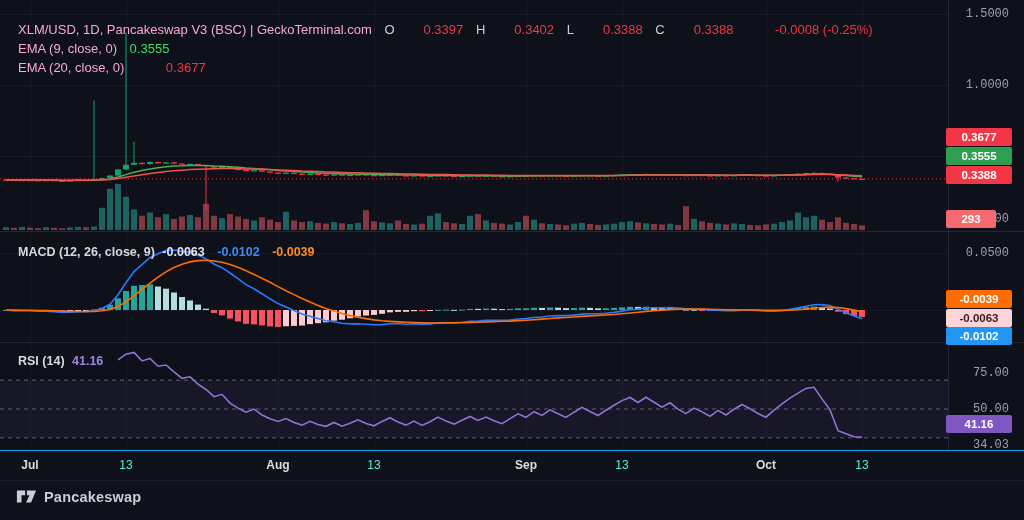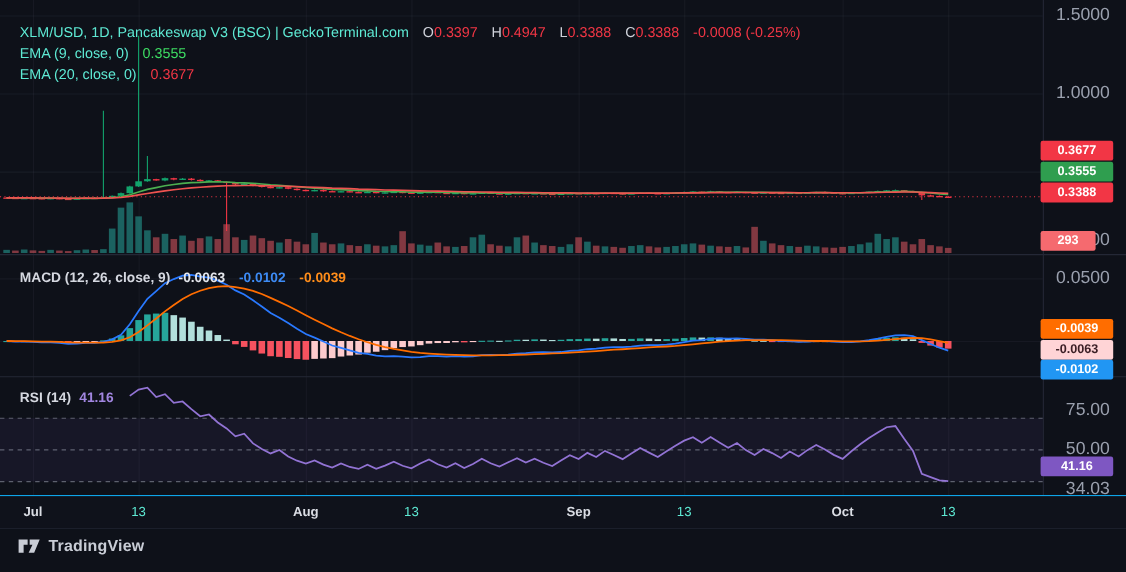--- a/index.html
+++ b/index.html
@@ -2,35 +2,35 @@
 <html><head>
 <meta charset="utf-8">
 <style>
   html,body{margin:0;padding:0;background:#0b0d14;}
   #app{position:relative;width:1024px;height:520px;background:#0e1119;overflow:hidden;
        font-family:"Liberation Sans",sans-serif;-webkit-font-smoothing:antialiased;}
   #chart{position:absolute;left:0;top:0;display:block;}
   
   .legend{position:absolute;left:18px;top:20px;z-index:5;}
   .lrow{height:19px;line-height:19px;font-size:13px;color:#d5d8e0;white-space:nowrap;}
-  .lrow .lab{color:#5eead4;}
+  .lrow .lab{color:#f9a8d4;}
   .lrow .pair{margin-left:9px;}
   .pair .k{color:#cfd2da;}
-  .red{color:#f23645;}
+  .red{color:#f23645;padding-left:29px;}
   .grn{color:#3ddc63;}
   .blu{color:#3d8bf5;}
   .org{color:#ff8d1a;}
   .pur{color:#a186e0;}
   .wht{color:#e4e6ec;}
   .ilegend{position:absolute;left:18px;z-index:5;font-size:12.5px;color:#d5d8e0;white-space:nowrap;font-weight:bold;}
   .ilegend span{margin-right:9px;}
   .ilegend span:first-child{margin-right:4px;}
   
   #right-axis{position:absolute;left:948px;top:0;width:76px;height:478px;z-index:4;}
-  .tick{position:absolute;right:15px;height:16px;line-height:16px;font-size:16px;color:#9aa0ae;text-align:right;}
+  .tick{position:absolute;right:15px;height:16px;line-height:16px;font-size:12px;color:#9aa0ae;text-align:right;font-family:Liberation Mono, monospace;}
   .badge{position:absolute;left:-2px;width:66px;height:18px;line-height:18px;border-radius:2px;
          font-size:11.5px;font-weight:700;color:#fff;text-align:center;z-index:3;}
   
   #time-axis{position:absolute;left:0;top:450px;width:1024px;height:29px;
              border-top:1px solid #0ea5e9;border-bottom:1px solid #1b1f2b;background:#0f121b;z-index:4;}
   .tlabel{position:absolute;top:7px;width:40px;margin-left:-20px;text-align:center;
           font-size:12px;color:#5eead4;font-weight:400;}
   .tlabel.major{color:#dadde4;font-weight:700;}
   
   #footer{position:absolute;left:16px;top:487px;display:flex;align-items:center;gap:7px;z-index:5;}
@@ -499,21 +499,21 @@
       <polyline points="118,359.9 126,354.2 134,352.4 142,360.9 150,358.4 158,366.2 166,365.0 174,371.9 182,378.4 190,376.8 198,384.1 206,389.5 214,396.7 222,394.3 230,403.1 238,408.1 246,412.2 254,409.1 262,415.0 270,418.8 278,421.5 286,418.5 294,422.4 302,425.1 310,421.3 318,424.5 326,426.3 334,422.5 342,426.2 350,423.3 358,419.8 366,423.4 374,425.8 382,421.4 390,417.7 398,422.1 406,425.1 414,421.1 422,425.4 430,421.8 438,417.1 446,421.1 454,424.1 462,420.3 470,416.5 478,420.4 486,417.1 494,420.7 502,423.7 510,418.6 518,413.8 526,417.3 534,411.7 542,415.4 550,409.9 558,413.7 566,417.4 574,412.2 582,407.3 590,411.5 598,415.5 606,410.2 614,405.2 622,400.6 630,397.5 638,402.5 646,397.3 654,402.3 662,407.1 670,402.8 678,409.2 686,413.6 694,408.1 702,411.9 710,416.3 718,410.4 726,415.0 734,409.2 742,404.5 750,408.7 758,413.5 766,417.2 774,410.2 782,403.9 790,398.2 798,393.1 806,388.4 814,387.3 822,398.9 830,409.9 838,430.7 846,433.7 854,436.7 862,437.3" fill="none" stroke="#9273d4" stroke-width="1.6"></polyline>
       <line x1="0" y1="231.5" x2="1024" y2="231.5" stroke="#242836" stroke-width="1"></line>
       <line x1="0" y1="342.5" x2="1024" y2="342.5" stroke="#242836" stroke-width="1"></line>
       <line x1="948.5" y1="0" x2="948.5" y2="450" stroke="#242836" stroke-width="1"></line>
     </svg>
 
   <div class="legend">
     <div class="lrow">
       <span class="lab">XLM/USD, 1D, Pancakeswap V3 (BSC) | GeckoTerminal.com</span>
       <span class="pair"><span class="k">O</span><span class="red">0.3397</span></span>
-      <span class="pair"><span class="k">H</span><span class="red">0.4947</span></span>
+      <span class="pair"><span class="k">H</span><span class="red">0.3402</span></span>
       <span class="pair"><span class="k">L</span><span class="red">0.3388</span></span>
       <span class="pair"><span class="k">C</span><span class="red">0.3388</span></span>
       <span class="pair red">-0.0008 (-0.25%)</span>
     </div>
     <div class="lrow">
       <span class="lab">EMA (9, close, 0)</span>
       <span class="pair grn">0.3555</span>
     </div>
     <div class="lrow">
       <span class="lab">EMA (20, close, 0)</span>
@@ -560,16 +560,16 @@
       <div class="tlabel" style="left: 622px;">13</div>
       <div class="tlabel major" style="left: 766px;">Oct</div>
       <div class="tlabel" style="left: 862px;">13</div>
     </div>
 
   <div id="footer">
     <svg width="21" height="19" viewBox="0 0 23 19">
       <polygon points="1,3 10,3 10,8 6,8 6,16 1,16 1,8" fill="#c9cdd6"></polygon>
       <polygon points="12,3 22,3 16.5,16 11,16 14.8,8 12,8" fill="#c9cdd6"></polygon>
     </svg>
-    <span class="brand">TradingView</span>
+    <span class="brand">Pancakeswap</span>
   </div>
 
 </div>
 
 </body></html>

